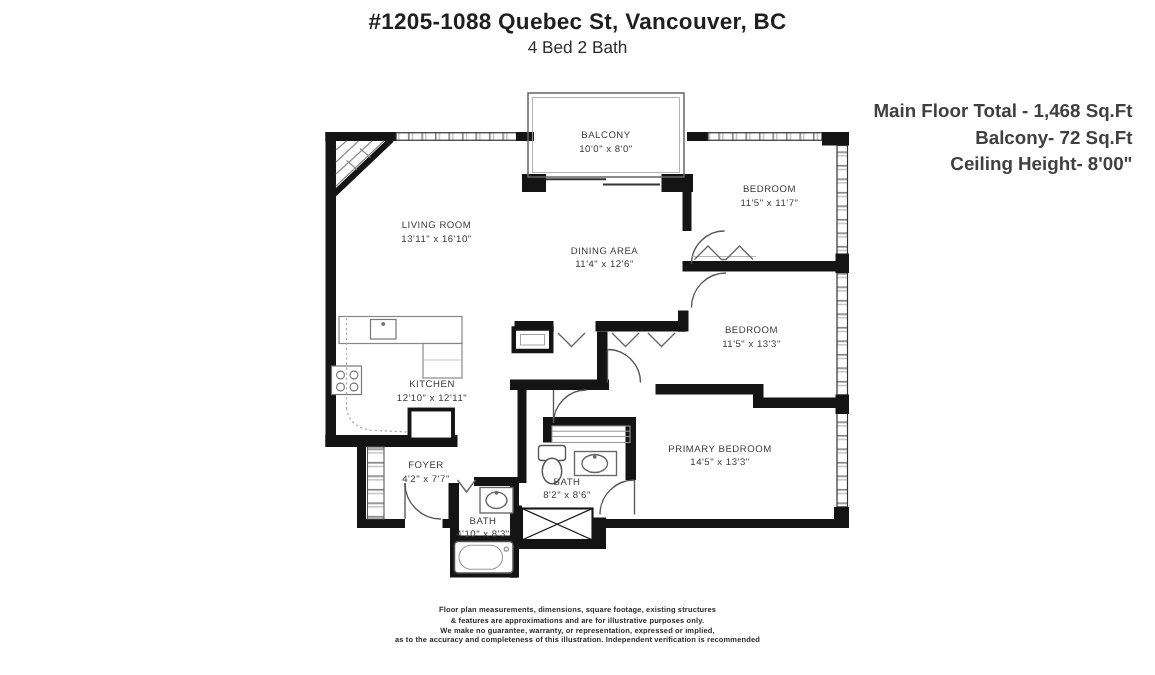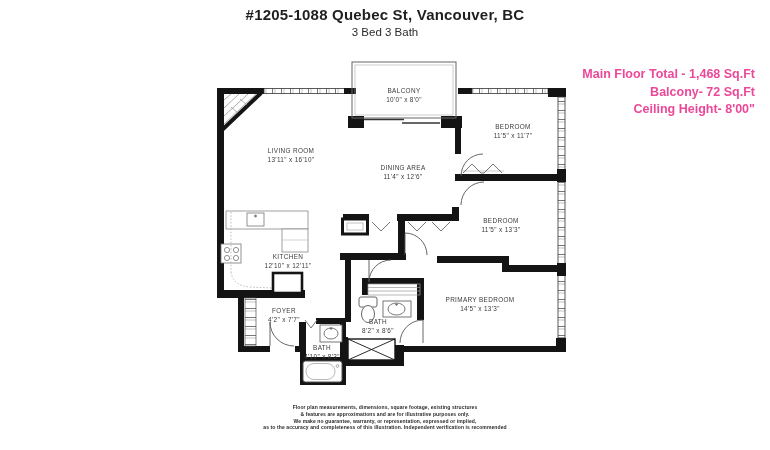--- a/index.html
+++ b/index.html
@@ -10,38 +10,38 @@
   .page-title{
     position:absolute;top:6px;left:0;right:0;text-align:center;
     font-size:15px;font-weight:700;color:#1f1f1f;letter-spacing:.2px;
   }
   .page-subtitle{
     position:absolute;top:26px;left:0;right:0;text-align:center;
     font-size:11.5px;font-weight:500;color:#2b2b2b;
   }
   .info-block{
     position:absolute;top:66px;right:15px;text-align:right;
-    font-size:12.5px;font-weight:700;color:#ec4899;line-height:17.5px;
+    font-size:12.5px;font-weight:700;color:#404040;line-height:17.5px;
   }
   .plan-svg{position:absolute;left:0;top:0;}
   .rlabel{
     position:absolute;text-align:center;color:#3a3a3a;
     font-size:6.4px;line-height:9px;letter-spacing:.35px;font-weight:500;
   }
   .rlabel span{display:block;}
   .footer{
     position:absolute;left:0;right:0;top:404px;text-align:center;
     font-size:5px;line-height:6.8px;font-weight:700;color:#2a2a2a;letter-spacing:.1px;
   }
 </style>
 </head>
 <body>
 
 <div class="page-title">#1205-1088 Quebec St, Vancouver, BC</div>
-<div class="page-subtitle">3 Bed 3 Bath</div>
+<div class="page-subtitle">4 Bed 2 Bath</div>
 
 <div class="info-block">
   <div>Main Floor Total - 1,468 Sq.Ft</div>
   <div>Balcony- 72 Sq.Ft</div>
   <div>Ceiling Height- 8'00"</div>
 </div>
 
 <svg class="plan-svg" width="770" height="450" viewBox="0 0 770 450">
   <defs>
     <pattern id="winH" width="9" height="6" patternUnits="userSpaceOnUse">

